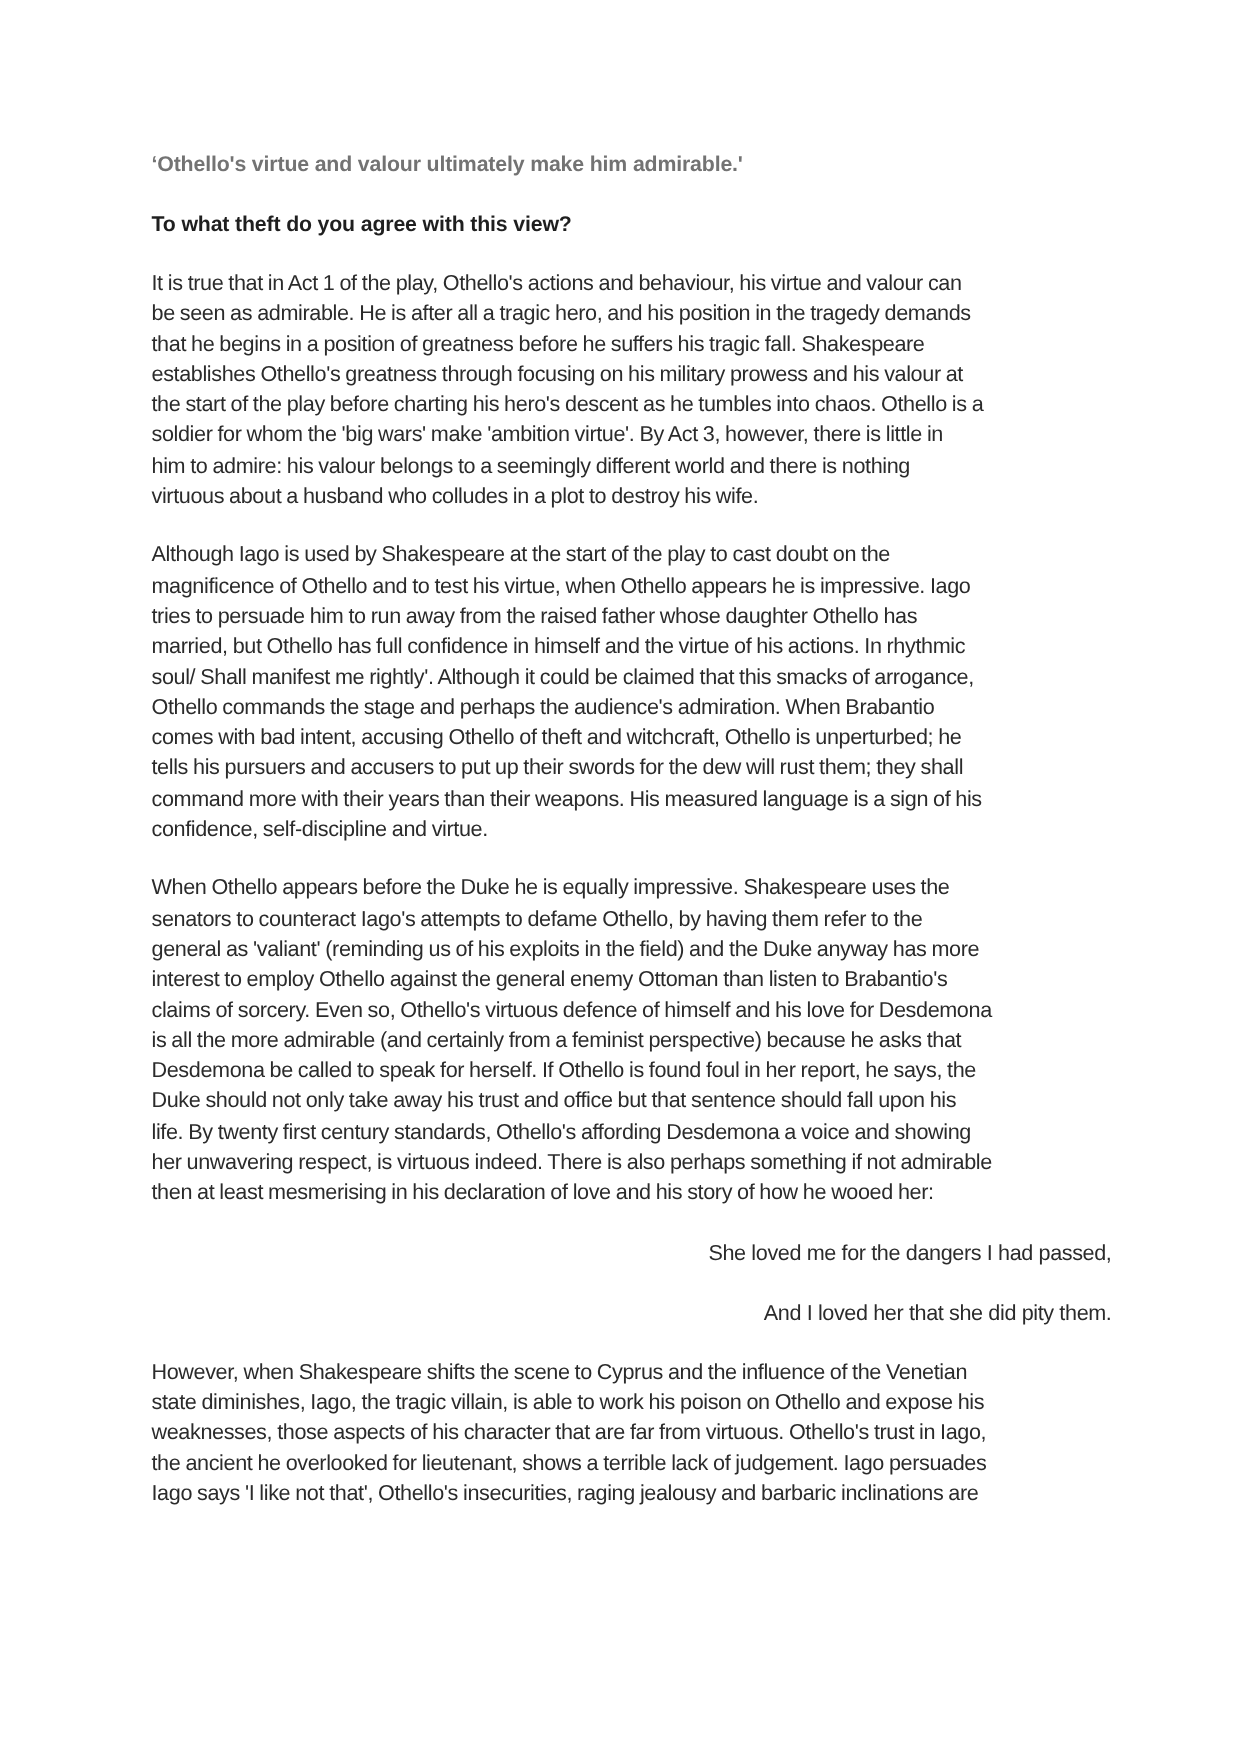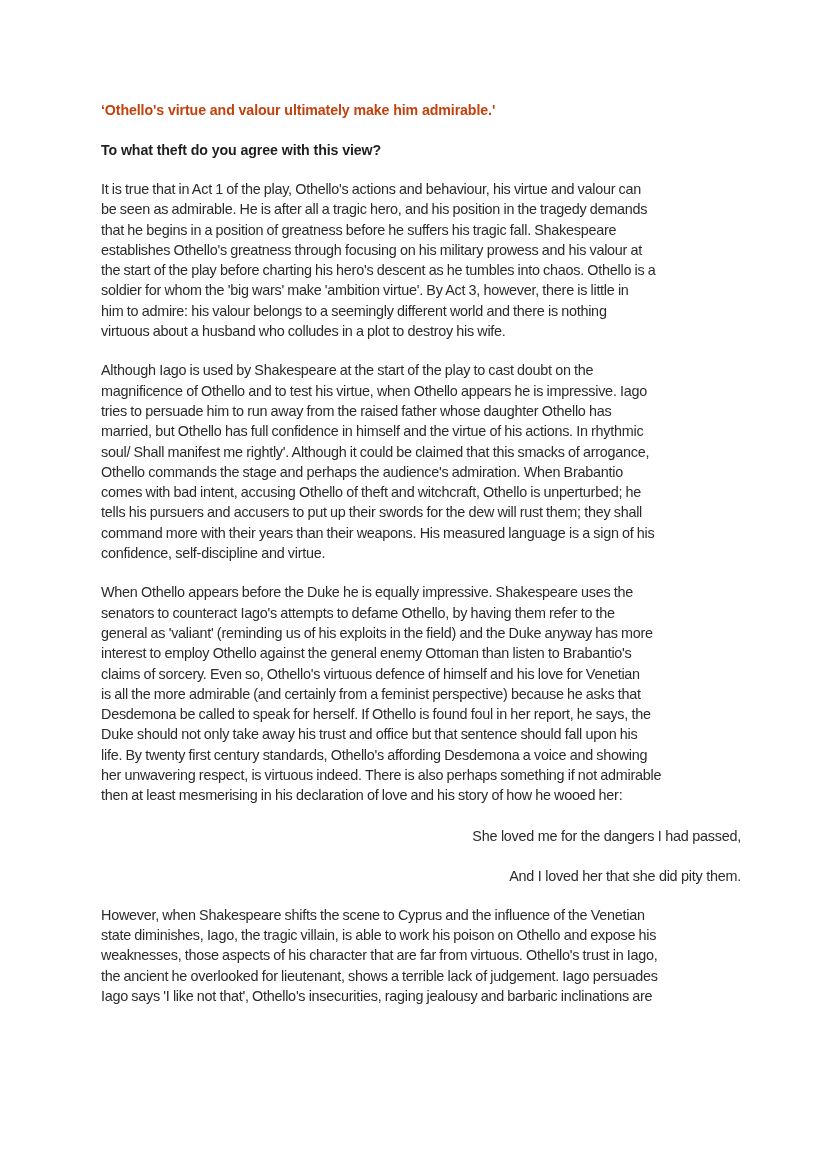--- a/index.html
+++ b/index.html
@@ -19,21 +19,21 @@
       position: absolute;
       left: 101px;
       top: 100px;
       width: 640px;
     }
     .title {
       font-weight: bold;
       font-size: 14.2px;
       line-height: 20px;
       margin: 0;
-      color: #c2410c;
+      color: #737373;
       letter-spacing: -0.1px;
     }
     .question {
       font-weight: bold;
       font-size: 14.2px;
       line-height: 20px;
       margin: 20px 0 0 0;
       color: #1f1f1f;
       letter-spacing: -0.1px;
     }
@@ -85,21 +85,21 @@
     <span class="line">tells his pursuers and accusers to put up their swords for the dew will rust them; they shall</span>
     <span class="line">command more with their years than their weapons. His measured language is a sign of his</span>
     <span class="line">confidence, self-discipline and virtue.</span>
   </p>
 
   <p class="para">
     <span class="line">When Othello appears before the Duke he is equally impressive. Shakespeare uses the</span>
     <span class="line">senators to counteract Iago's attempts to defame Othello, by having them refer to the</span>
     <span class="line">general as 'valiant' (reminding us of his exploits in the field) and the Duke anyway has more</span>
     <span class="line">interest to employ Othello against the general enemy Ottoman than listen to Brabantio's</span>
-    <span class="line">claims of sorcery. Even so, Othello's virtuous defence of himself and his love for Venetian</span>
+    <span class="line">claims of sorcery. Even so, Othello's virtuous defence of himself and his love for Desdemona</span>
     <span class="line">is all the more admirable (and certainly from a feminist perspective) because he asks that</span>
     <span class="line">Desdemona be called to speak for herself. If Othello is found foul in her report, he says, the</span>
     <span class="line">Duke should not only take away his trust and office but that sentence should fall upon his</span>
     <span class="line">life. By twenty first century standards, Othello's affording Desdemona a voice and showing</span>
     <span class="line">her unwavering respect, is virtuous indeed. There is also perhaps something if not admirable</span>
     <span class="line">then at least mesmerising in his declaration of love and his story of how he wooed her:</span>
   </p>
 
   <p class="quote">She loved me for the dangers I had passed,</p>
   <p class="quote">And I loved her that she did pity them.</p>

